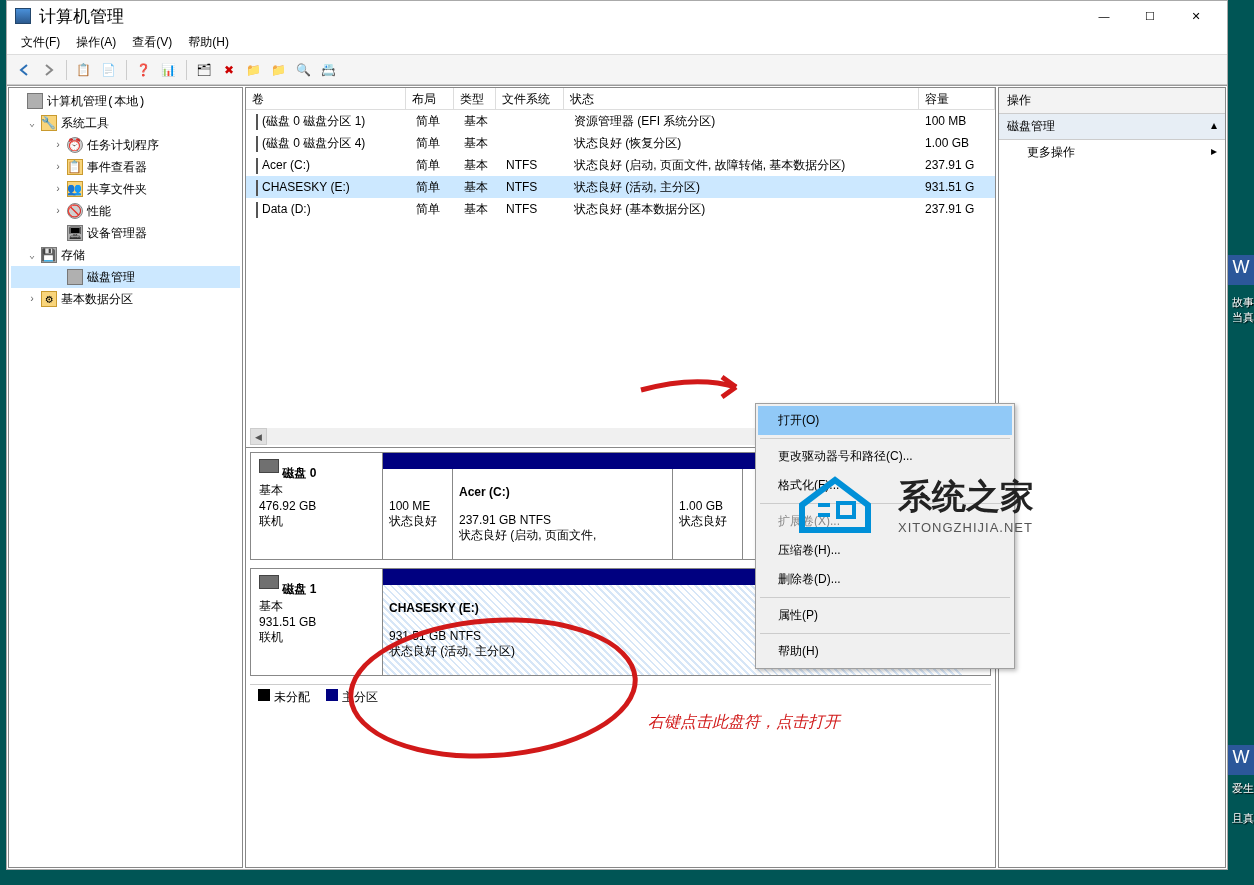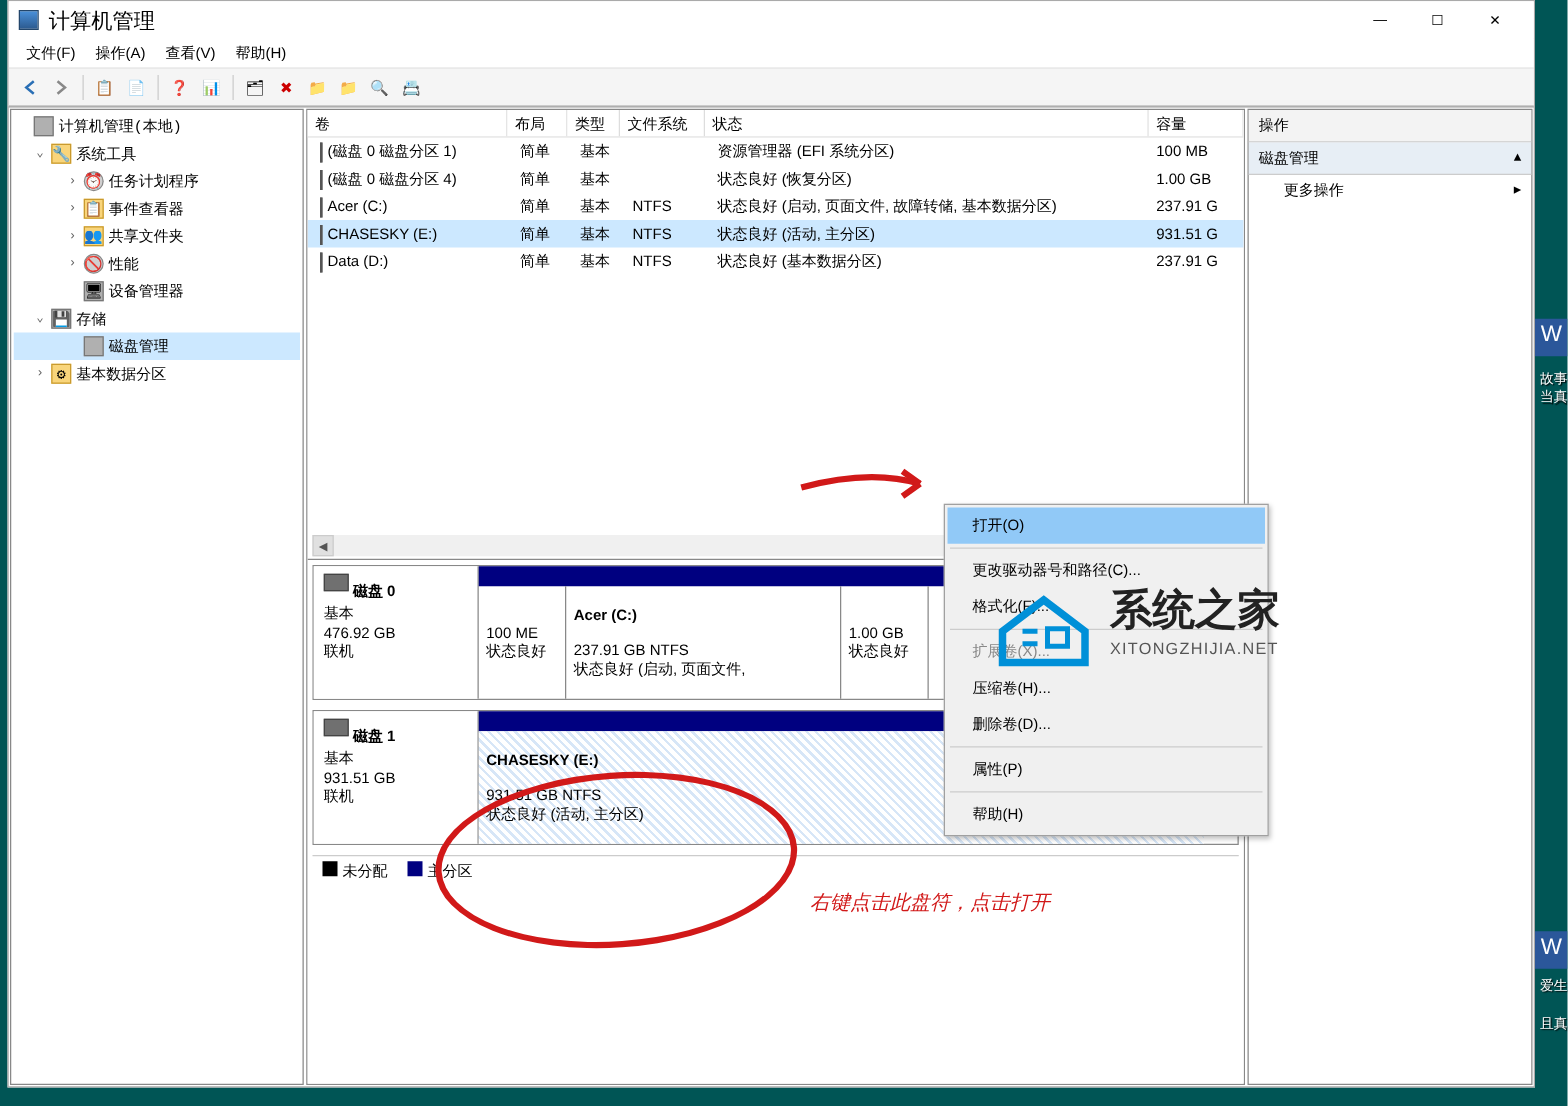--- a/index.html
+++ b/index.html
@@ -310,22 +310,22 @@
   font-size: 16px;
   font-style: italic;
   font-family: Liberation Sans, sans-serif;
   z-index: 50;
 }
 .watermark {
   position: absolute;
   left: 792px; top: 465px;
   z-index: 300;
   display: flex;
-  align-items: flex-start;
-  gap: 10px;
+  align-items: flex-end;
+  gap: 20px;
 }
 .watermark .wicon {
   width: 86px; height: 70px;
   position: relative;
 }
 .watermark .wtxt1 { font-size: 34px; font-weight: bold; color: #222; }
 .watermark .wtxt2 { font-size: 13px; color: #555; letter-spacing: 1px; }
 
 .desktop-icon {
   position: absolute;

